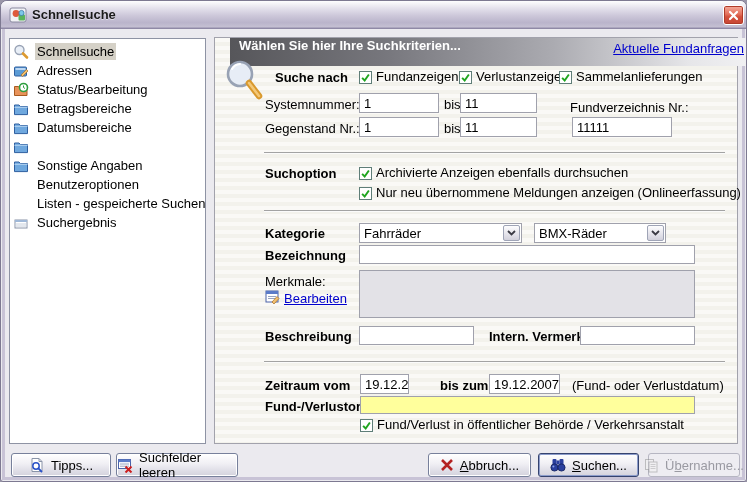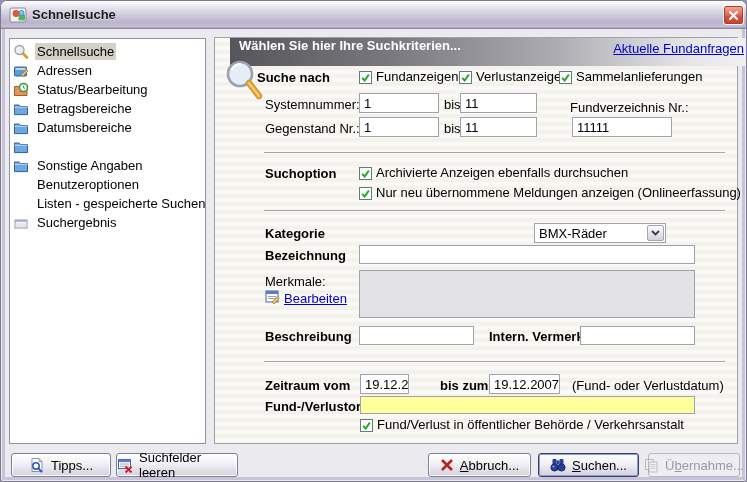--- a/index.html
+++ b/index.html
@@ -193,21 +193,21 @@
       <span class="header-link">Aktuelle Fundanfragen</span>
     </div>
 
     <svg class="mp" style="left:7px;top:21px" width="46" height="48" viewBox="0 0 46 48">
       <circle cx="18" cy="15" r="12" fill="#E7EDF6" stroke="#98A2B4" stroke-width="2.6"></circle>
       <path d="M10 10 a10 10 0 0 1 8 -5" stroke="#FFFFFF" stroke-width="2" fill="none" stroke-linecap="round"></path>
       <line x1="27" y1="24" x2="37" y2="37" stroke="#D9992E" stroke-width="6.5" stroke-linecap="round"></line>
       <line x1="27" y1="24" x2="37" y2="37" stroke="#F4C878" stroke-width="2.5" stroke-linecap="round"></line>
     </svg>
 
-    <span class="mp lbl bold" style="left:42px;top:32px">Suche nach</span>
+    <span class="mp lbl bold" style="left:60px;top:32px">Suche nach</span>
     <div class="mp cb-row" style="left:144px;top:31px">
       <span class="cb">
           <svg width="11" height="11" viewBox="0 0 13 13">
             <polyline points="2.5,7 5.5,10 10.5,3" fill="none" stroke="#1FA51F" stroke-width="2.3"></polyline>
           </svg>
         </span>
       <span class="lbl">Fundanzeigen</span>
     </div>
     <div class="mp cb-row" style="left:244px;top:31px">
       <span class="cb">
@@ -254,20 +254,28 @@
           <svg width="11" height="11" viewBox="0 0 13 13">
             <polyline points="2.5,7 5.5,10 10.5,3" fill="none" stroke="#1FA51F" stroke-width="2.3"></polyline>
           </svg>
         </span>
       <span class="lbl">Nur neu übernommene Meldungen anzeigen (Onlineerfassung)</span>
     </div>
 
     <div class="mp sep" style="left:49px;top:172px;width:461px"></div>
 
     <span class="mp lbl bold" style="left:50px;top:188px">Kategorie</span>
+    <div class="combo" style="left:144px;top:185px;width:163px">
+      <span class="combo-text">Fahrräder</span>
+      <span class="combo-btn">
+        <svg width="9" height="6" viewBox="0 0 9 6">
+            <path d="M1 1 L4.5 4.5 L8 1" fill="none" stroke="#3A3A44" stroke-width="1.8"></path>
+          </svg>
+      </span>
+    </div>
     <div class="combo" style="left:319px;top:185px;width:132px">
       <span class="combo-text">BMX-Räder</span>
       <span class="combo-btn">
         <svg width="9" height="6" viewBox="0 0 9 6">
             <path d="M1 1 L4.5 4.5 L8 1" fill="none" stroke="#3A3A44" stroke-width="1.8"></path>
           </svg>
       </span>
     </div>
 
     <span class="mp lbl bold" style="left:50px;top:210px">Bezeichnung</span>

